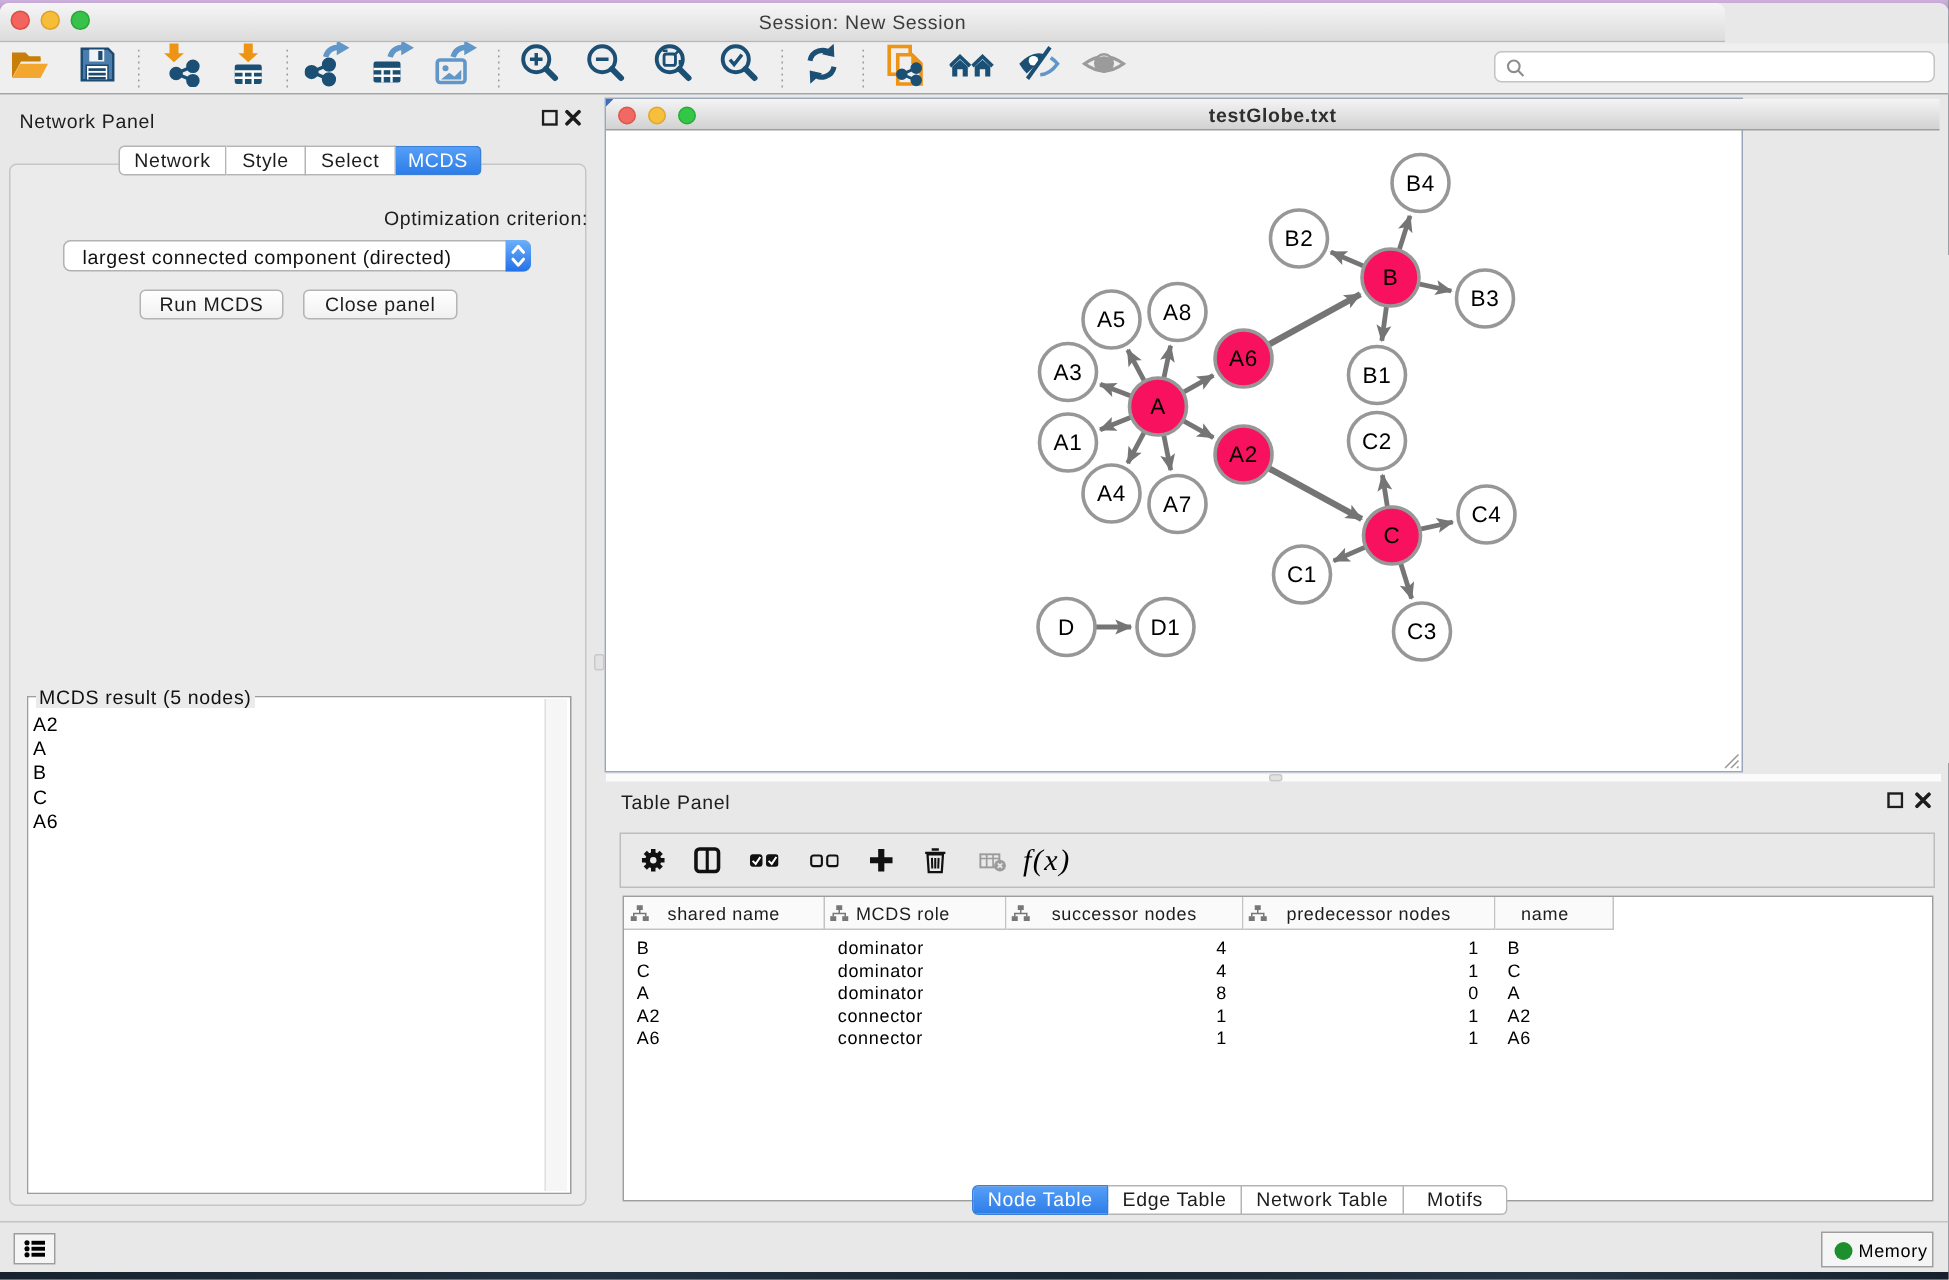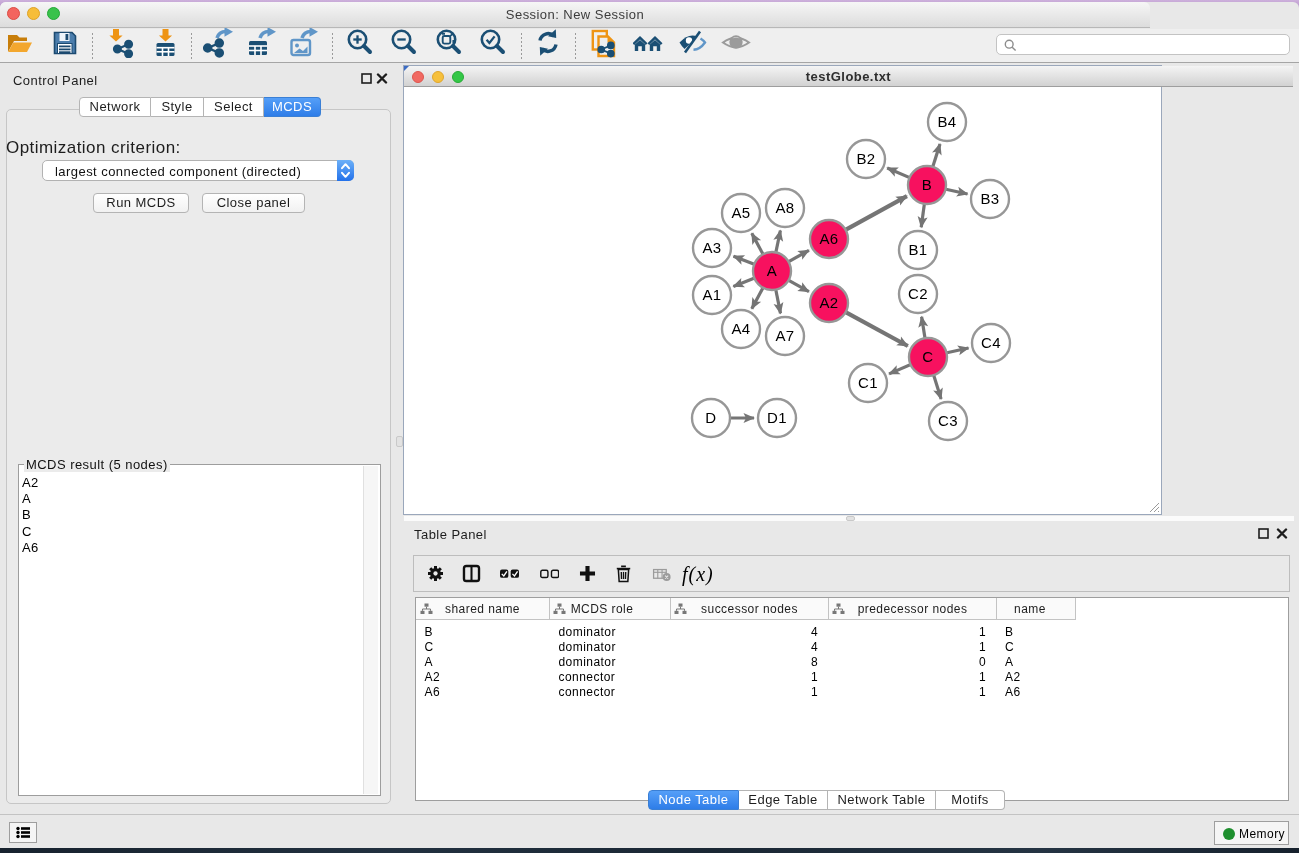--- a/index.html
+++ b/index.html
@@ -34,22 +34,22 @@
 #cp-title { position:absolute; left:13px; top:71px; font-size:13px; color:#1d1d1d; }
 #cp-box { position:absolute; left:6px; top:107px; width:385px; height:695px;
   background:#ebebeb; border:1px solid #c6c6c6; border-radius:5px; }
 .seg { position:absolute; display:flex; font-size:13px;align-items:center; }
 .seg div { background:#fff; border:1px solid #b4b4b4; border-left:none;
   color:#1d1d1d; text-align:center; line-height:18px; height:20px; }
 .seg div:first-child { border-left:1px solid #b4b4b4; border-radius:4px 0 0 4px; }
 .seg div:last-child { border-radius:0 4px 4px 0; }
 .seg div.sel { background:linear-gradient(#559ff8,#2e7de8); border-color:#3a7fd5; color:#fff; }
 #cp-tabs { left:79px; top:95px; }
-#opt-label { position:absolute; left:6px; top:136px; width:386px; text-align:left;
-  font-size:17px; color:#1d1d1d; }
+#opt-label { position:absolute; left:6px; top:136px; width:386px; text-align:right;
+  font-size:13px; color:#1d1d1d; }
 #dropdown { position:absolute; left:42px; top:158px; width:312px; height:21px;
   background:#fff; border:1px solid #b2b2b2; border-radius:5px; }
 #dropdown .txt { position:absolute; left:12px; top:3px; font-size:13px; color:#111; }
 #dropdown .step { position:absolute; right:-1px; top:-1px; width:17px; height:21px;
   background:linear-gradient(#6cb0f8,#2371ea); border-radius:0 5px 5px 0; }
 .btn { position:absolute; height:20px; background:linear-gradient(#ffffff,#f1f1f1);
   border:1px solid #b4b4b4; border-radius:4px; font-size:13px; color:#1d1d1d;
   text-align:center; line-height:18px; }
 #btn-run { left:93px; top:191px; width:96px; }
 #btn-close { left:202px; top:191px; width:103px; }
@@ -241,21 +241,21 @@
       <div class="tsep" style="left:332px"></div>
       <div class="tsep" style="left:521px"></div>
       <div class="tsep" style="left:575px"></div>
     <div id="search">
         <svg style="position:absolute;left:7px;top:4px" width="13" height="13" viewBox="0 0 13 13">
           <circle cx="5.2" cy="5.2" r="3.9" fill="none" stroke="#8c8c8c" stroke-width="1.4"></circle>
           <line x1="8.2" y1="8.2" x2="11.6" y2="11.6" stroke="#8c8c8c" stroke-width="1.4"></line>
         </svg>
       </div>
   </div>
-  <div id="cp-title">Control Panel</div>
+  <div id="cp-title">Network Panel</div>
   <svg style="position:absolute;left:361px;top:71px" width="11" height="11" viewBox="0 0 11 11">
       <rect x="1" y="1" width="9" height="9" fill="none" stroke="#1d1d1d" stroke-width="1.6"></rect>
     </svg>
     <svg style="position:absolute;left:376px;top:71px" width="12" height="11" viewBox="0 0 12 11">
       <path d="M2 1.5 L10 9.5 M10 1.5 L2 9.5" stroke="#1d1d1d" stroke-width="2.4" stroke-linecap="round"></path>
     </svg>
   <div id="cp-box"></div>
   <div class="seg" id="cp-tabs">
     <div style="width:72px">Network</div>
       <div style="width:53px">Style</div>

